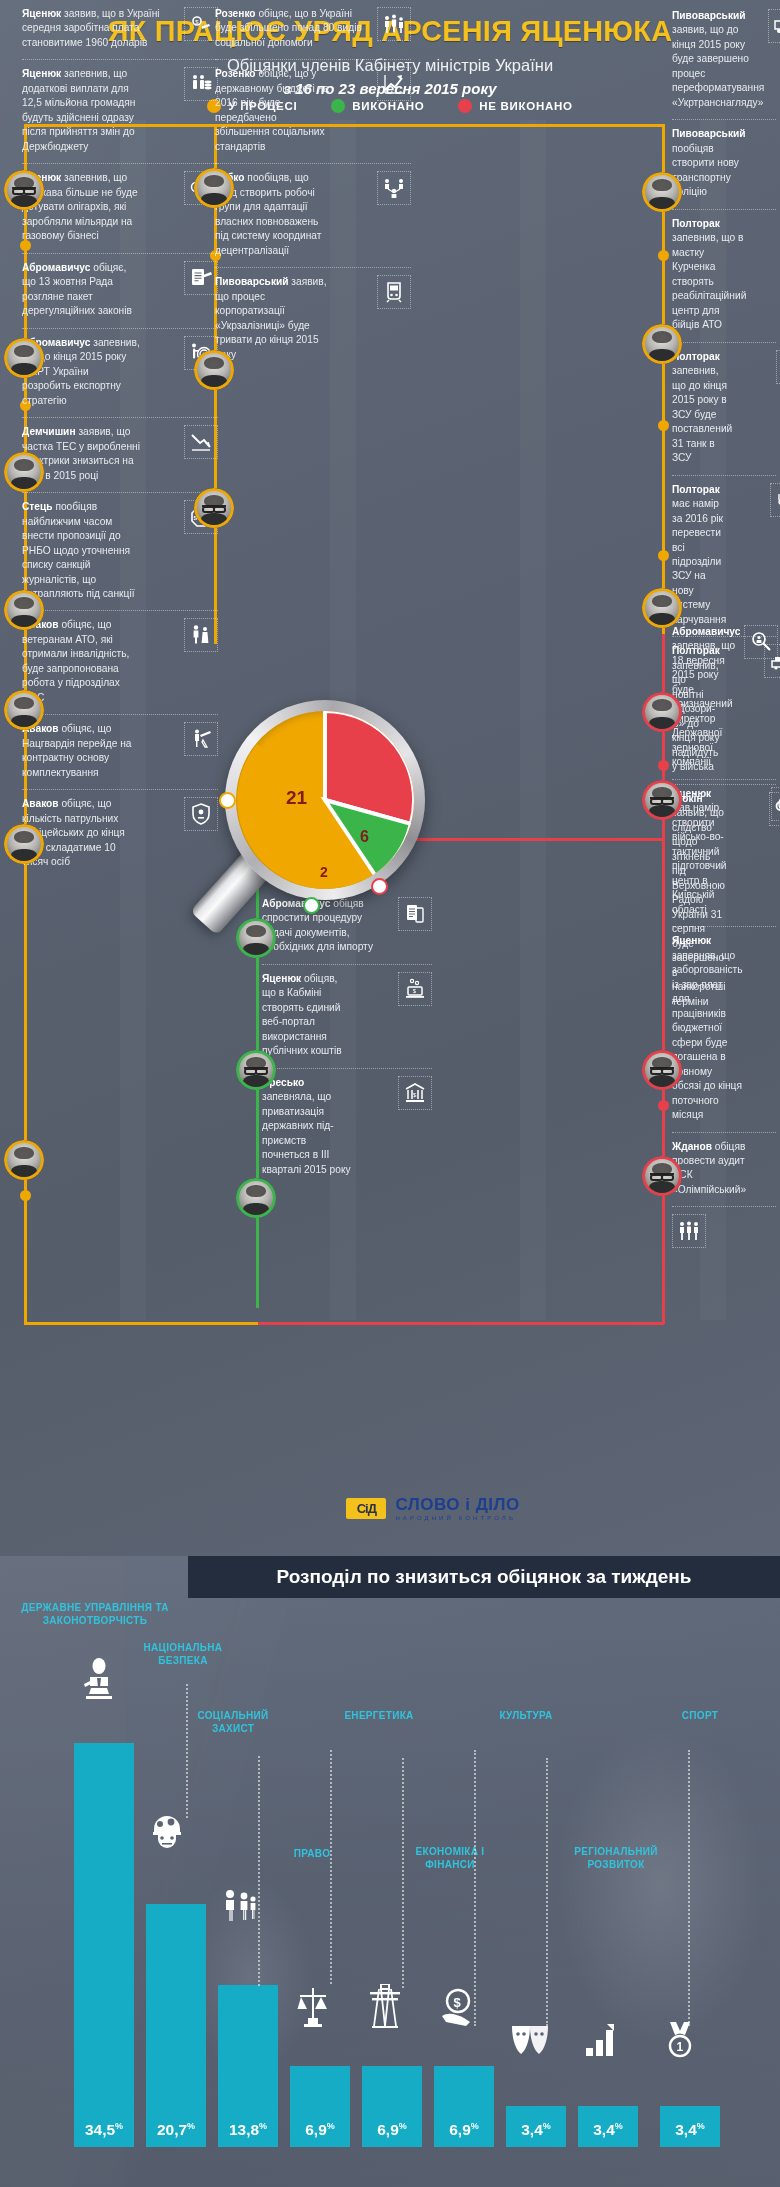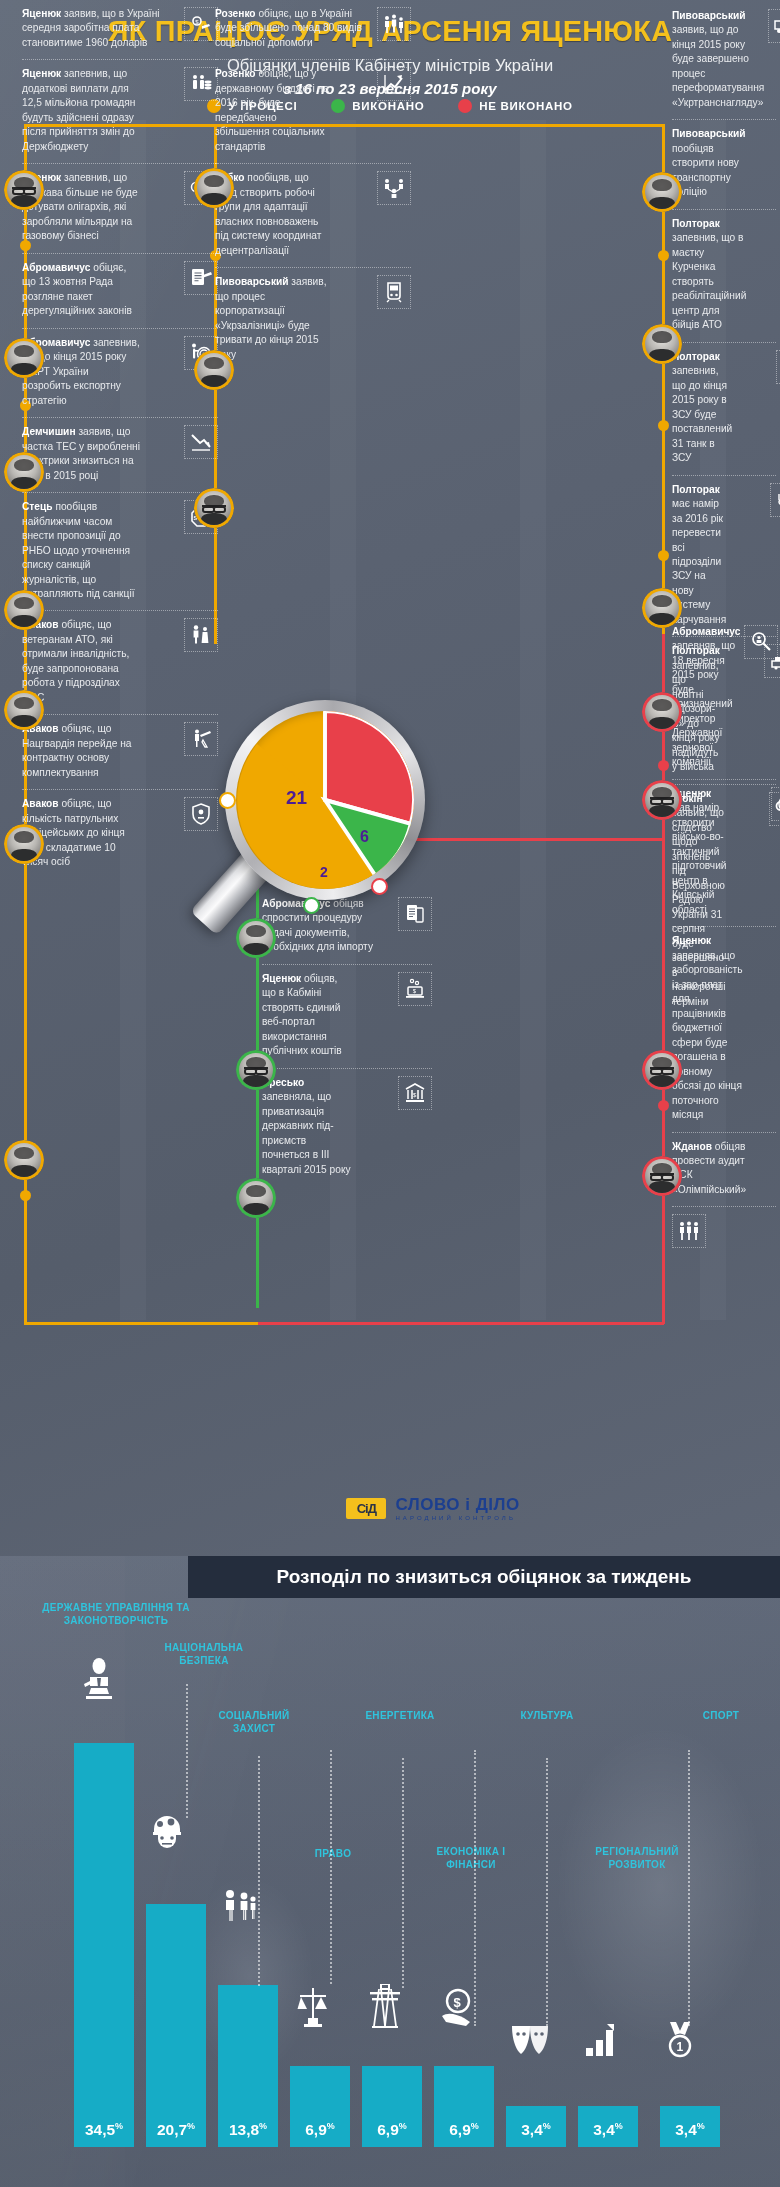--- a/index.html
+++ b/index.html
@@ -125,21 +125,21 @@
         #b0b0b4 320deg, #d9d9db 360deg);
     box-shadow: 0 6px 16px rgba(0,0,0,.38);
   }
   .lens-inner {
     position:absolute; inset:11px; border-radius:50%;
     overflow:hidden; background:#f0a800;
     box-shadow: inset 0 0 10px rgba(0,0,0,.25);
   }
   .pie { position:absolute; inset:0; }
   .pie-label {
-    position:absolute; font-weight:bold; color:#4c1d95; font-size:19px;
+    position:absolute; font-weight:bold; color:#7f1d1d; font-size:19px;
   }
   .pl-21 { left:50px;  top:76px; }
   .pl-6  { left:124px; top:117px; font-size:16px; }
   .pl-2  { left:84px;  top:153px; font-size:14px; }
   .handle {
     position:absolute; left:30px; top:146px;
     width:36px; height:104px;
     transform: rotate(42deg); transform-origin: 50% 0%;
     background: linear-gradient(90deg,#7d7f85 0%, #e4e5e8 20%, #fbfbfc 42%, #b5b7bc 72%, #75777d 100%);
     border-radius: 4px 4px 7px 7px;
@@ -199,21 +199,21 @@
     position:absolute; bottom:0; background:#16acc6; width:100%;
     display:flex; align-items:flex-end; justify-content:center;
   }
   .bar-val {
     font-size:15.5px; font-weight:bold; color:#fff; padding-bottom:8px;
     white-space:nowrap;
   }
   .bar-val sup { font-size:9px; }
   .cat-label {
     position:absolute; text-align:center; color:#2fc4dd;
-    font-size:10px; font-weight:bold; line-height:1.25; letter-spacing:.3px;margin-left:21px;
+    font-size:10px; font-weight:bold; line-height:1.25; letter-spacing:.3px;
   }
   .cat-icon {
     position:absolute; color:#fff;
   }
   .cat-icon svg { fill:#fff; }
   .lead {
     position:absolute; width:0; border-left:2px dotted rgba(255,255,255,.55);
   }
 </style>
 </head>

